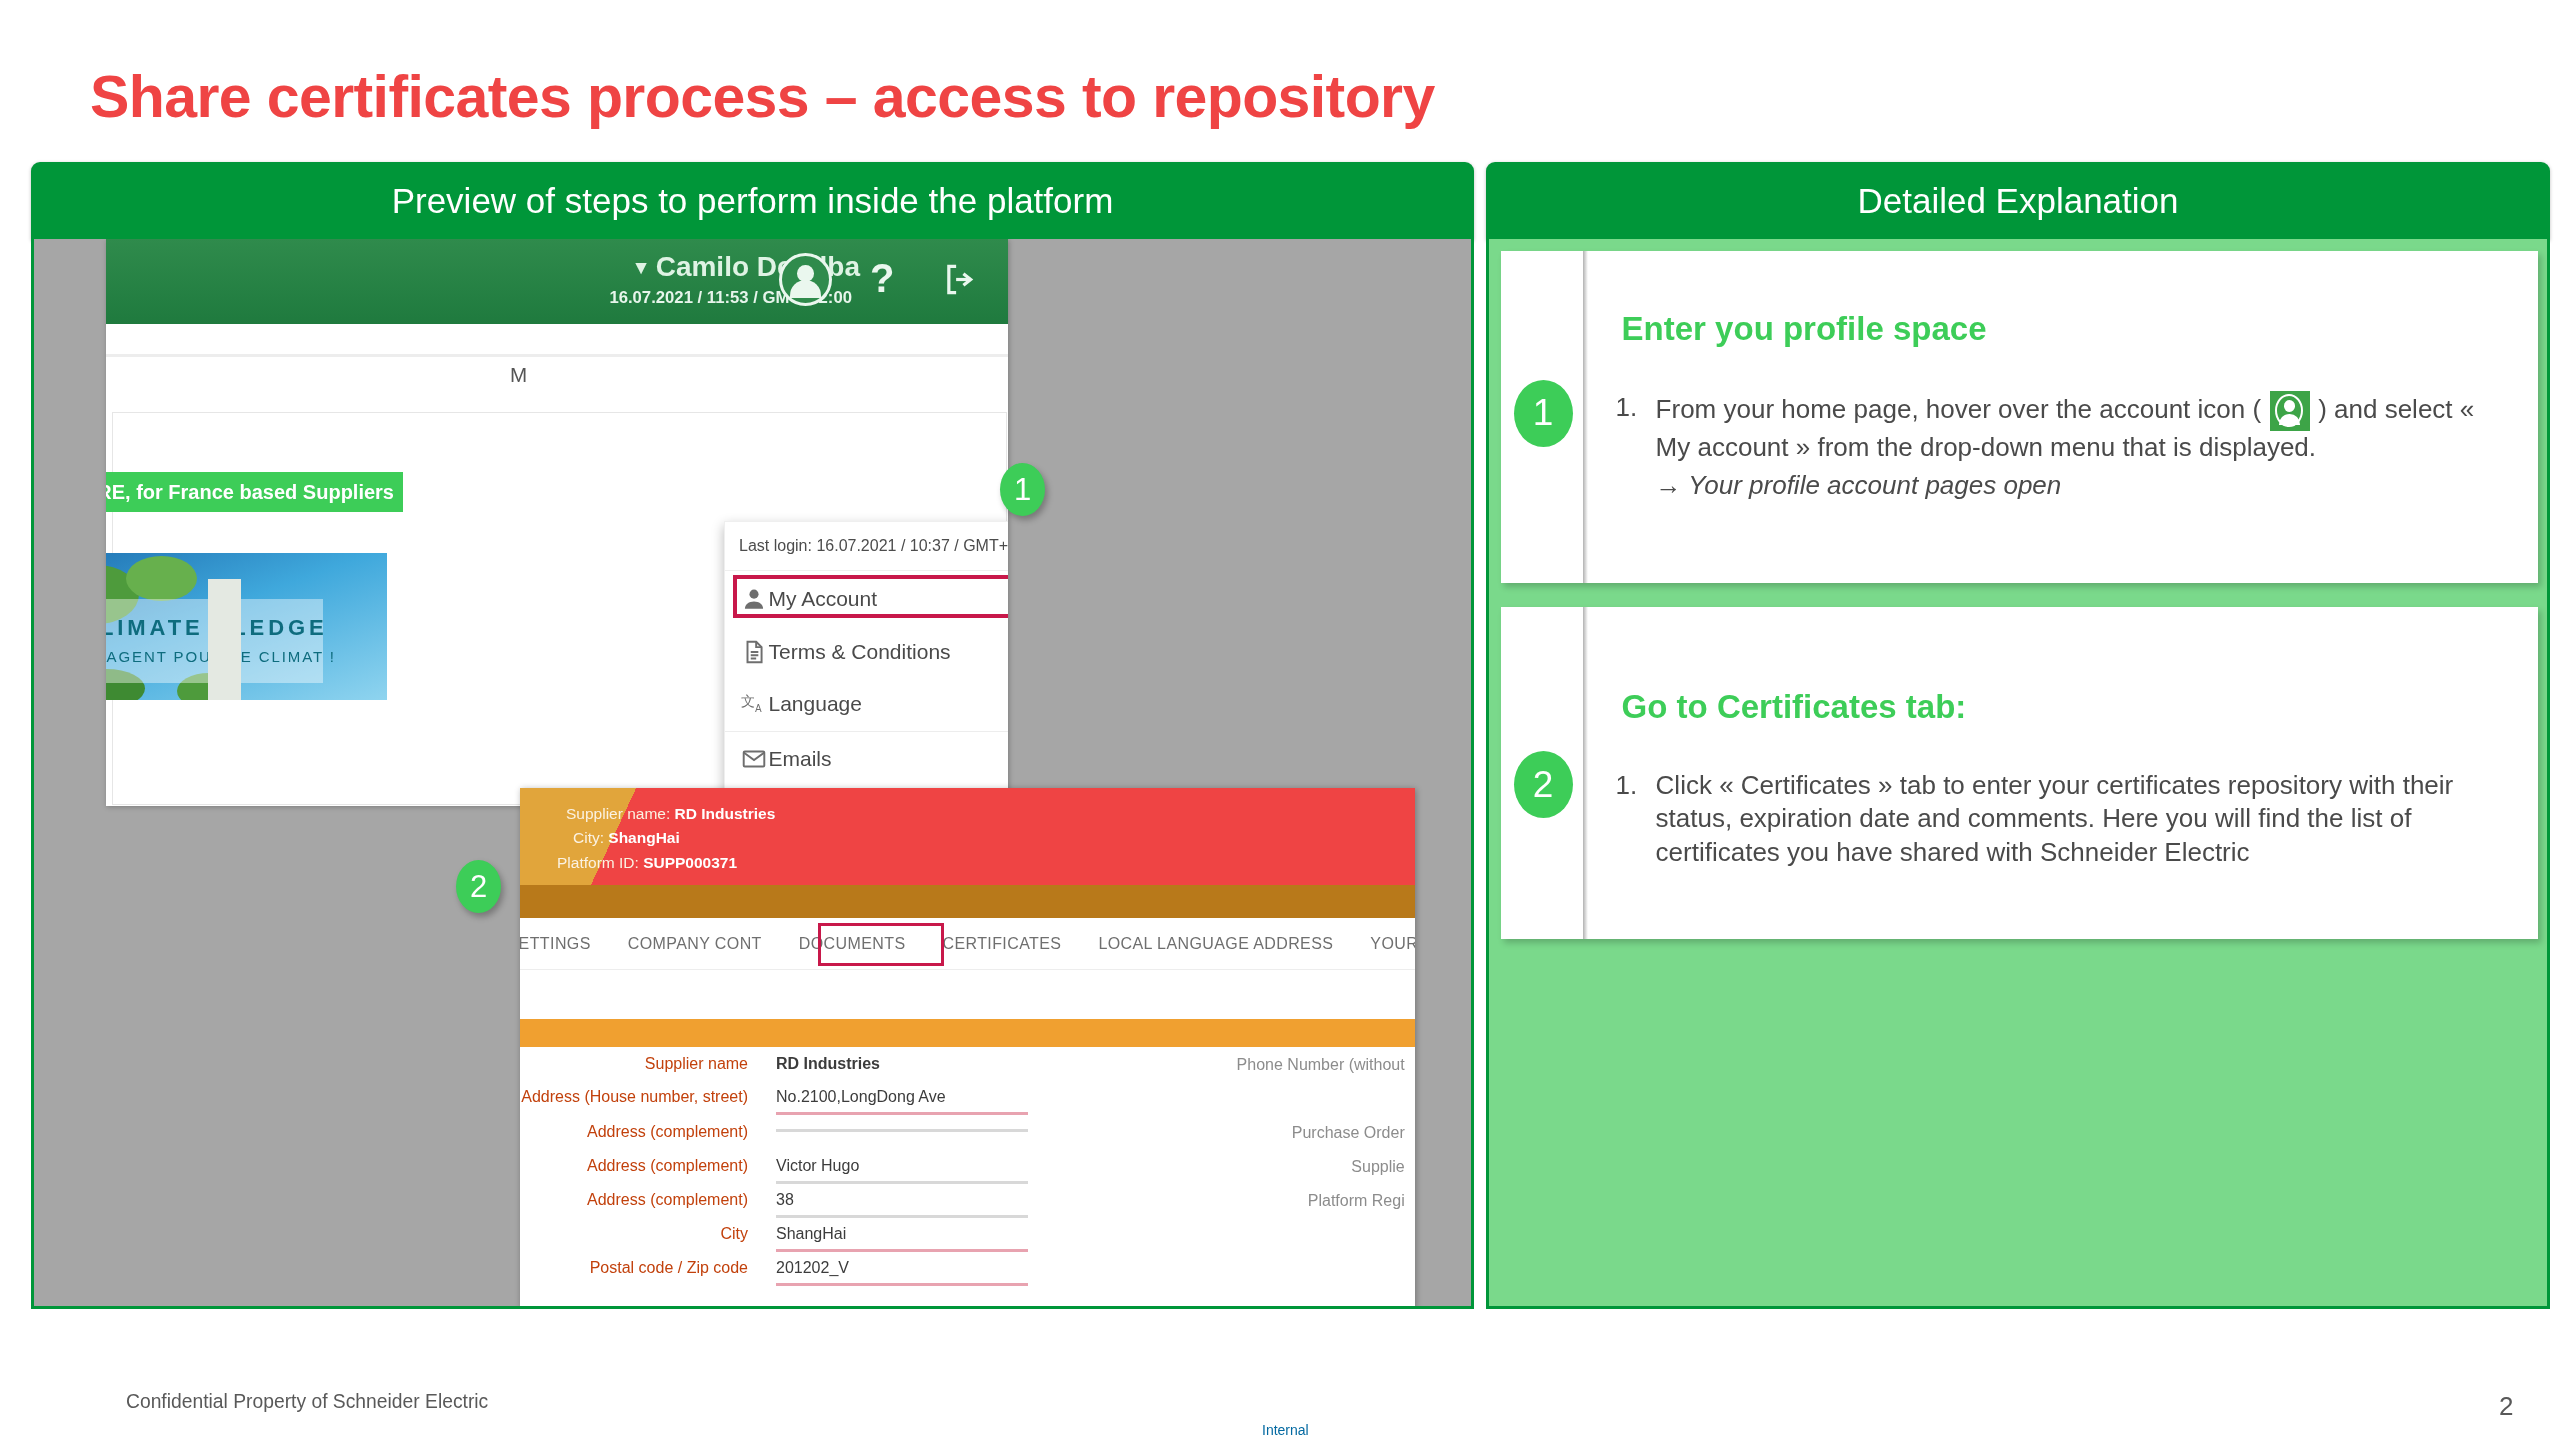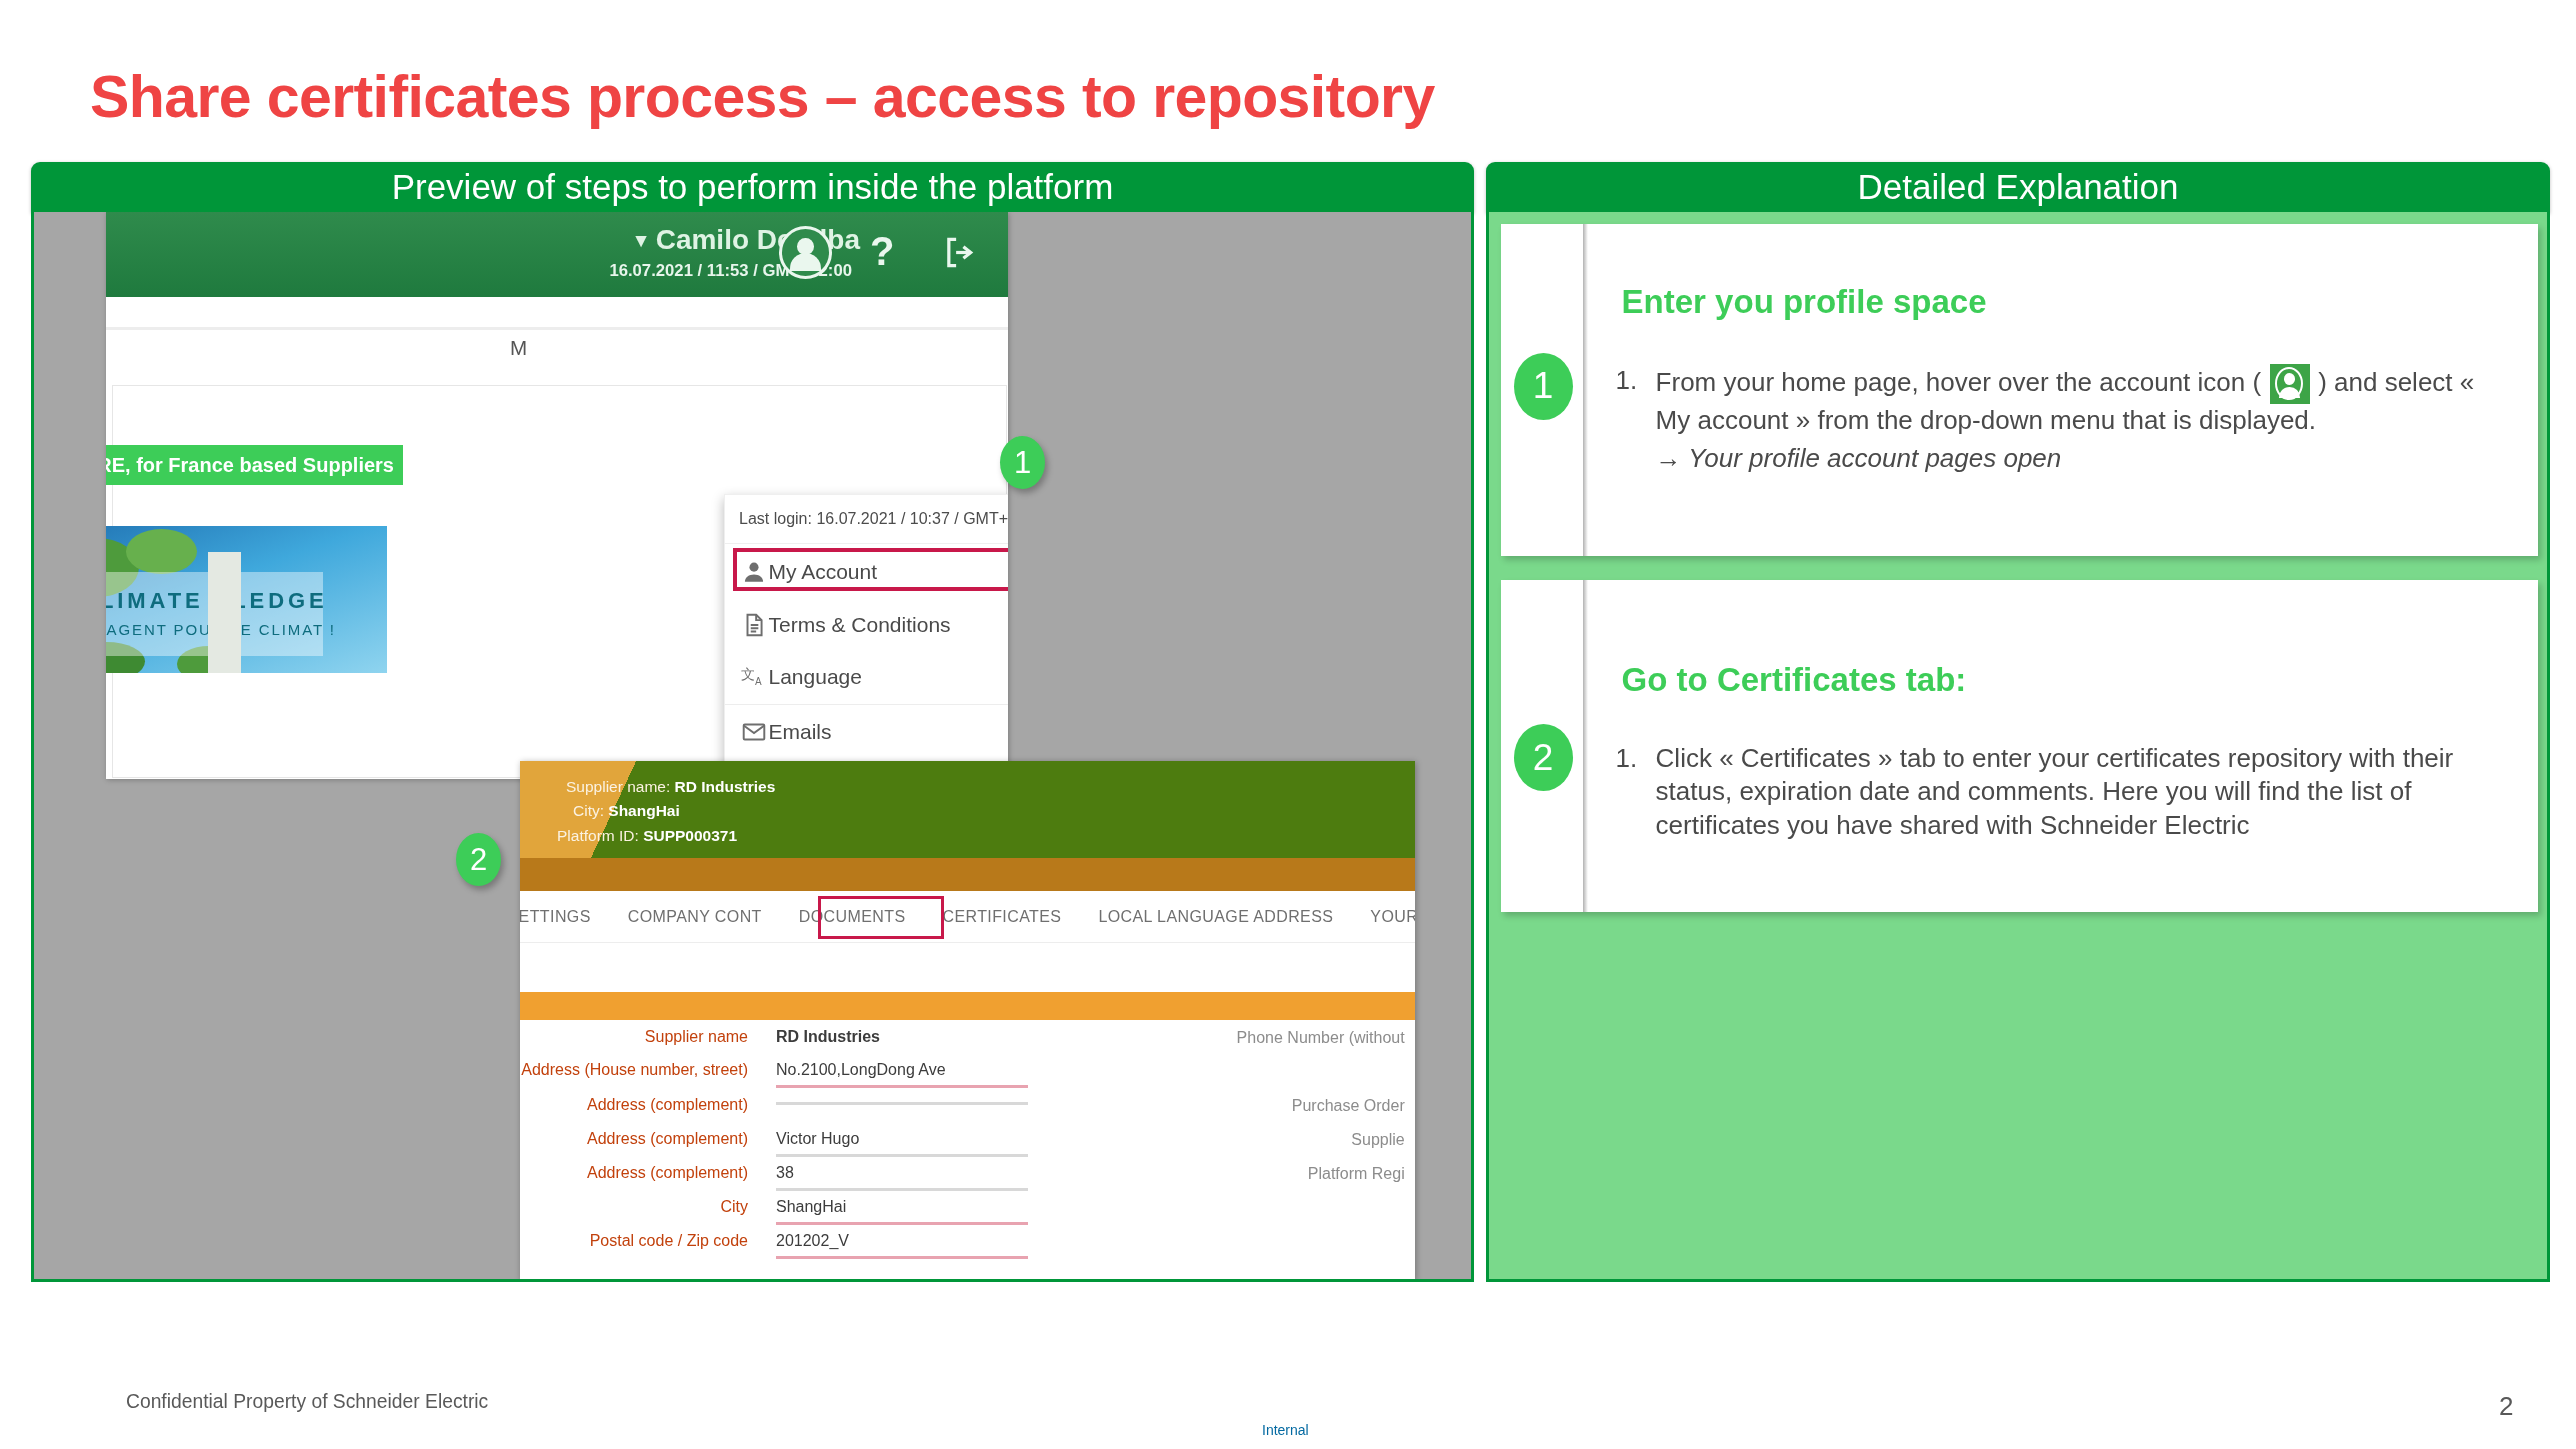--- a/index.html
+++ b/index.html
@@ -18,21 +18,21 @@
     letter-spacing: -0.6px; white-space: nowrap;
   }
 
   
   .panel { position: absolute; }
 
   .panel-left  { left: 31px;  top: 162px; width: 1443px; height: 1133px; }
   .panel-right { left: 1486px;top: 162px; width: 1064px; height: 1133px; }
 
   .panel-header {
-    width: 100%; height: 50px; background: #009639;
+    width: 100%; height: 77px; background: #009639;
     border-radius: 9px 9px 0 0;
     display: flex; align-items: center; justify-content: center;
     color: #ffffff; font-size: 35px; font-weight: 400;
     box-shadow: 0 1.9px 3.9px rgba(0,0,0,.25);
   }
   .panel-body-left {
     width: 100%; height: 1070px; background: #A6A6A6;
     border: 3.2px solid #009639; border-top: none;
     position: relative; overflow: hidden;
   }
@@ -151,21 +151,21 @@
   }
 
   
   .shotB {
     position: absolute; left: 486px; top: 549px;
     width: 895px; height: 520px; background: #ffffff;
     box-shadow: 1.3px 1.3px 6.4px rgba(0,0,0,.3); overflow:hidden;
   }
   .shotB-head {
     position: absolute; left: 0; top: 0; width: 100%; height: 97px;
-    background: #4d7c0f;
+    background: #ef4444;
   }
   .shotB-head::before{
     content:""; position:absolute; left:0; top:0; width:155px; height:97px;
     background: linear-gradient(115deg,#E1A53B 0 58%, transparent 58%);
   }
   .shotB-head .l { position:absolute; left:46px; font-size:15.5px; color:#FBF2E2; white-space:nowrap;}
   .shotB-head .l b { color:#ffffff; }
   .shotB-head .l1 { top: 16.7px; }
   .shotB-head .l2 { top: 41px; left: 53px;}
   .shotB-head .l3 { top: 66px; left: 37px;}

